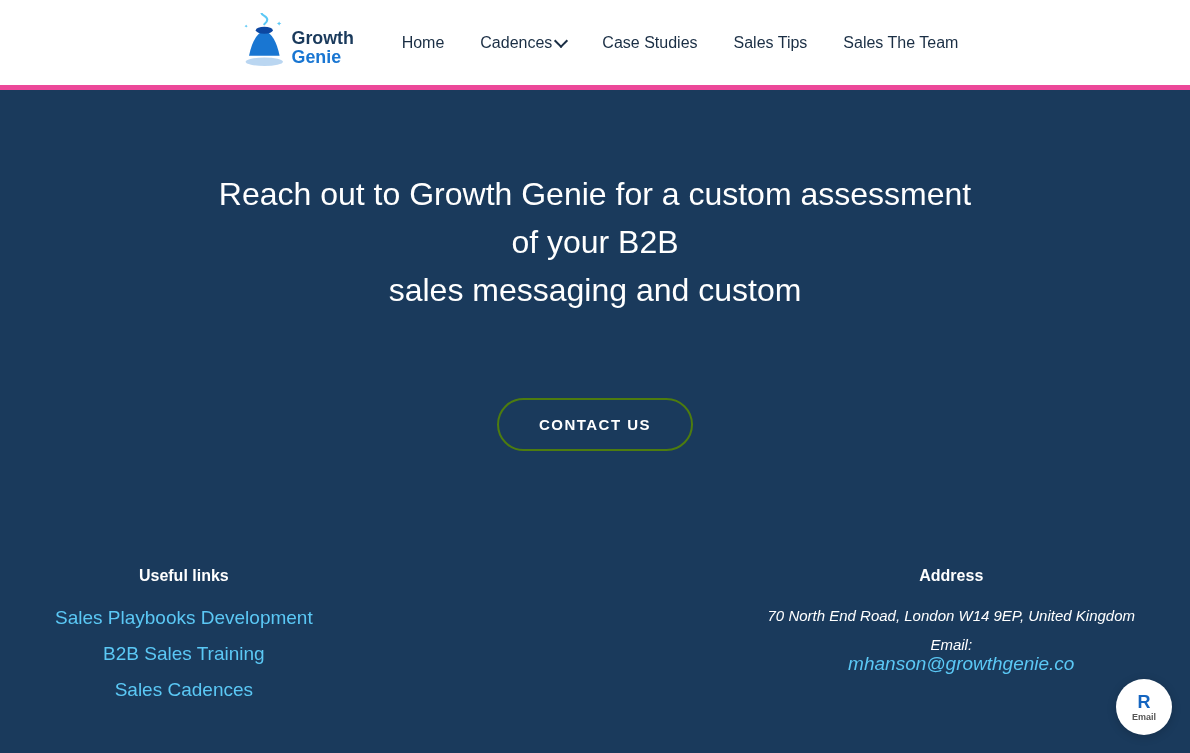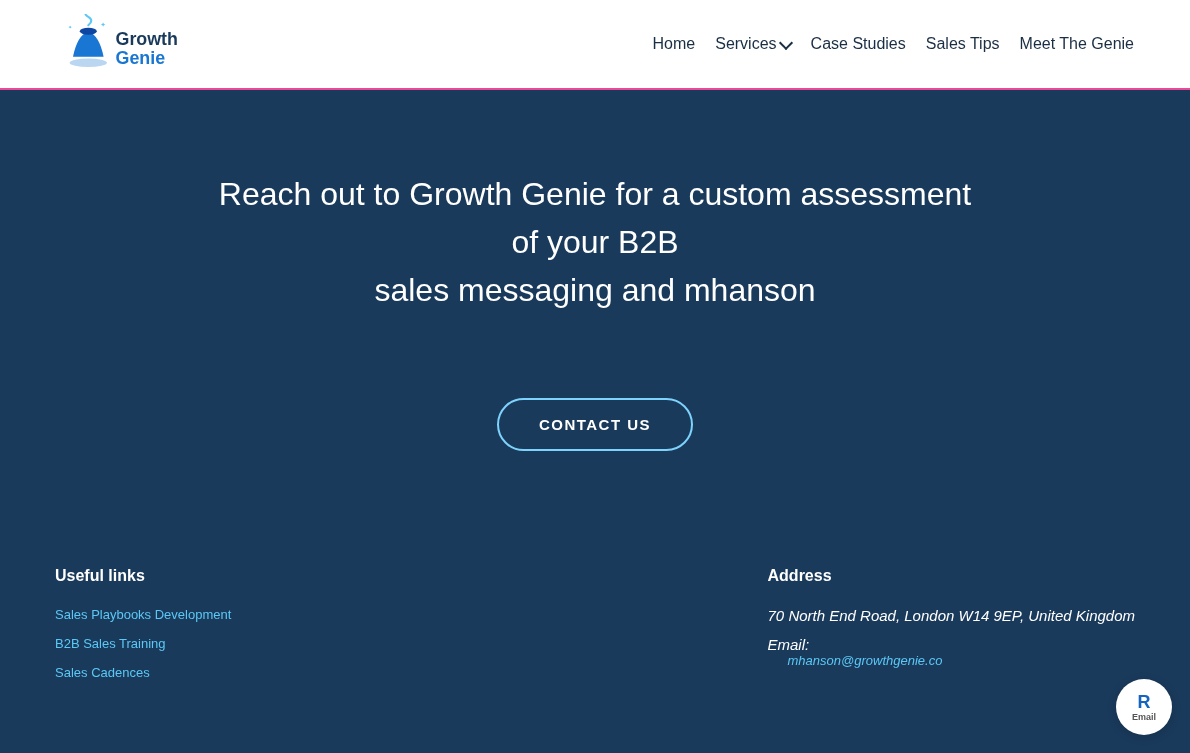--- a/index.html
+++ b/index.html
@@ -4,40 +4,40 @@
   <style>
     * { margin: 0; padding: 0; box-sizing: border-box; }
     body { font-family: 'Segoe UI', Arial, sans-serif; background: #fff; min-width: 1190px; }
 
     
     header {
       width: 100%;
       background: #fff;
       display: flex;
       align-items: center;
-      justify-content: space-between;
-      padding: 0 56px;
+      justify-content: center;
+      padding: 0 24px;
       height: 90px;
-      border-bottom: 2px solid #ec4899;
+      border-bottom: 5px solid #ec4899;
       position: relative;
       z-index: 10;
     }
     .logo-wrap {
       display: flex;
       align-items: center;
       gap: 8px;
     }
     .logo-svg {
       width: 170px;
       height: 60px;
     }
     nav {
       display: flex;
       align-items: center;
-      gap: 20px;
+      gap: 36px;
     }
     nav a {
       text-decoration: none;
       color: #1a2e44;
       font-size: 16px;
       font-weight: 500;
       cursor: pointer;
     }
     .services-nav {
       display: flex;
@@ -86,50 +86,51 @@
       font-size: 32px;
       font-weight: 400;
       line-height: 1.5;
       max-width: 760px;
       margin-bottom: 48px;
     }
 
     .contact-btn {
       background: transparent;
       color: #fff;
-      border: 2px solid #7dd3fc;
+      border: 2px solid #4d7c0f;
       border-radius: 50px;
       padding: 16px 40px;
       font-size: 15px;
       font-weight: 700;
       letter-spacing: 1.5px;
       text-transform: uppercase;
       cursor: pointer;
       margin-bottom: 70px;
     }
 
     
     .footer-links {
       width: 100%;
       max-width: 1100px;
       display: flex;
       justify-content: space-between;
       padding: 0 10px;
       margin-top: 10px;
+      text-align: center;
     }
     .footer-col h3 {
       color: #fff;
       font-size: 16px;
       font-weight: 700;
       margin-bottom: 22px;
     }
     .footer-col a {
       display: block;
       color: #5bc8f5;
-      font-size: 13px;
+      font-size: 19px;
       text-decoration: none;
       margin-bottom: 14px;
     }
     .address-col p {
       color: #fff;
       font-size: 15px;
       margin-bottom: 12px;
       font-style: italic;
     }
     .address-col a {
@@ -223,34 +224,34 @@
 
       <text x="70" y="36" font-family="Arial,sans-serif" font-size="21" font-weight="800" fill="#1a3a5c">Growth</text>
 
       <text x="70" y="58" font-family="Arial,sans-serif" font-size="21" font-weight="800" fill="#1976d2">Genie</text>
     </svg>
   </div>
 
   <nav>
     <a href="#">Home</a>
     <a href="#" class="services-nav">
-      <span>Services</span>
+      <span>Cadences</span>
       <span class="chevron-down"></span>
     </a>
     <a href="#">Case Studies</a>
     <a href="#">Sales Tips</a>
-    <a href="#">Meet The Genie</a>
+    <a href="#">Sales The Team</a>
   </nav>
 
 </header>
 
 <main>
   <p class="tagline">
     <span>Reach out to Growth Genie for a custom assessment of your B2B</span><br>
-    <span>sales messaging and mhanson</span>
+    <span>sales messaging and custom</span>
   </p>
 
   <button class="contact-btn">CONTACT US</button>
 
   <div class="footer-links">
     <div class="footer-col">
       <h3>Useful links</h3>
       <a href="#">Sales Playbooks Development</a>
       <a href="#">B2B Sales Training</a>
       <a href="#">Sales Cadences</a>

